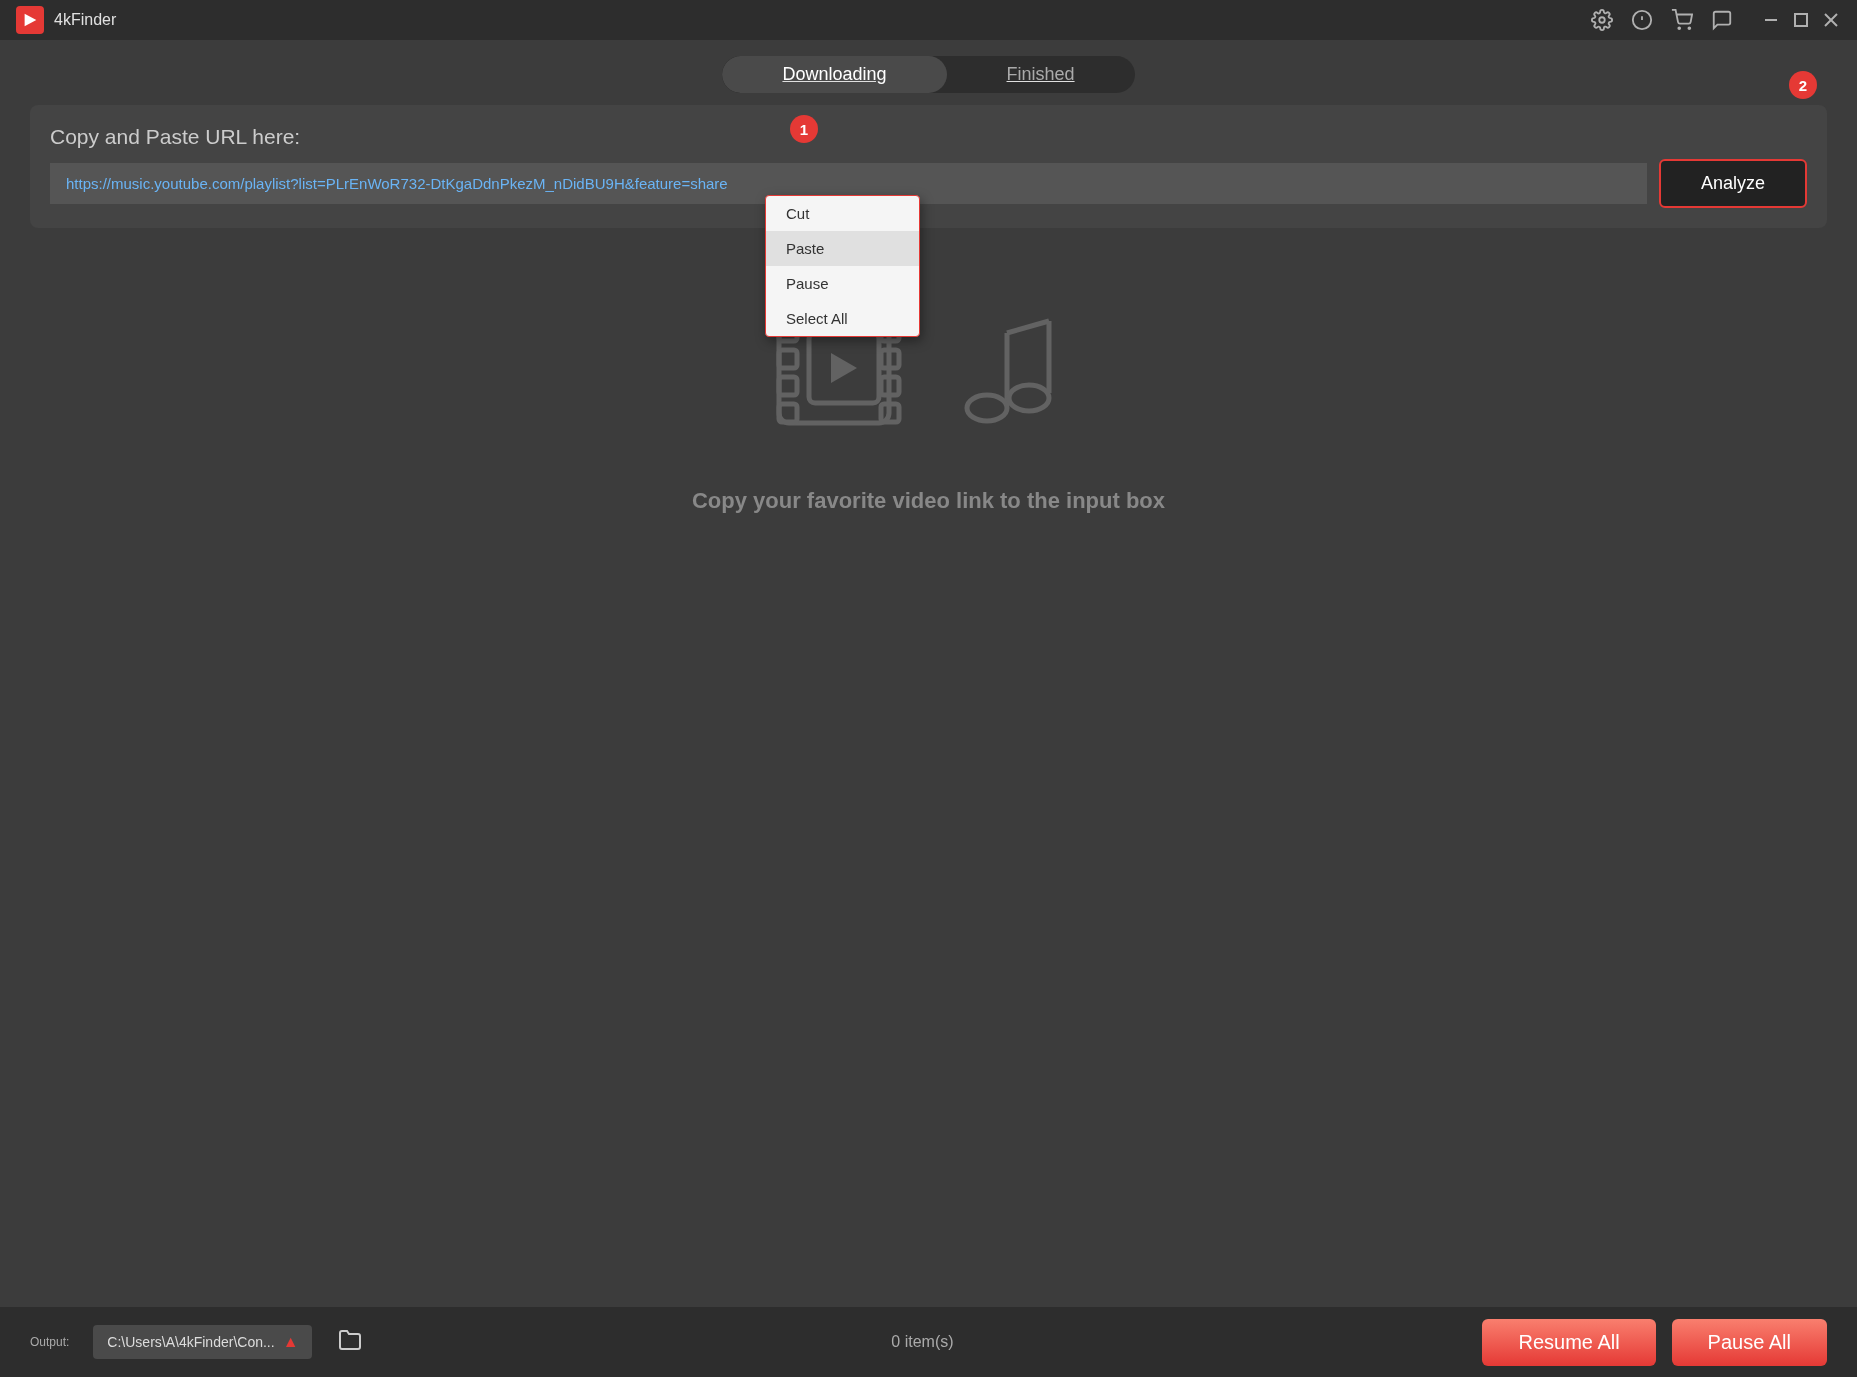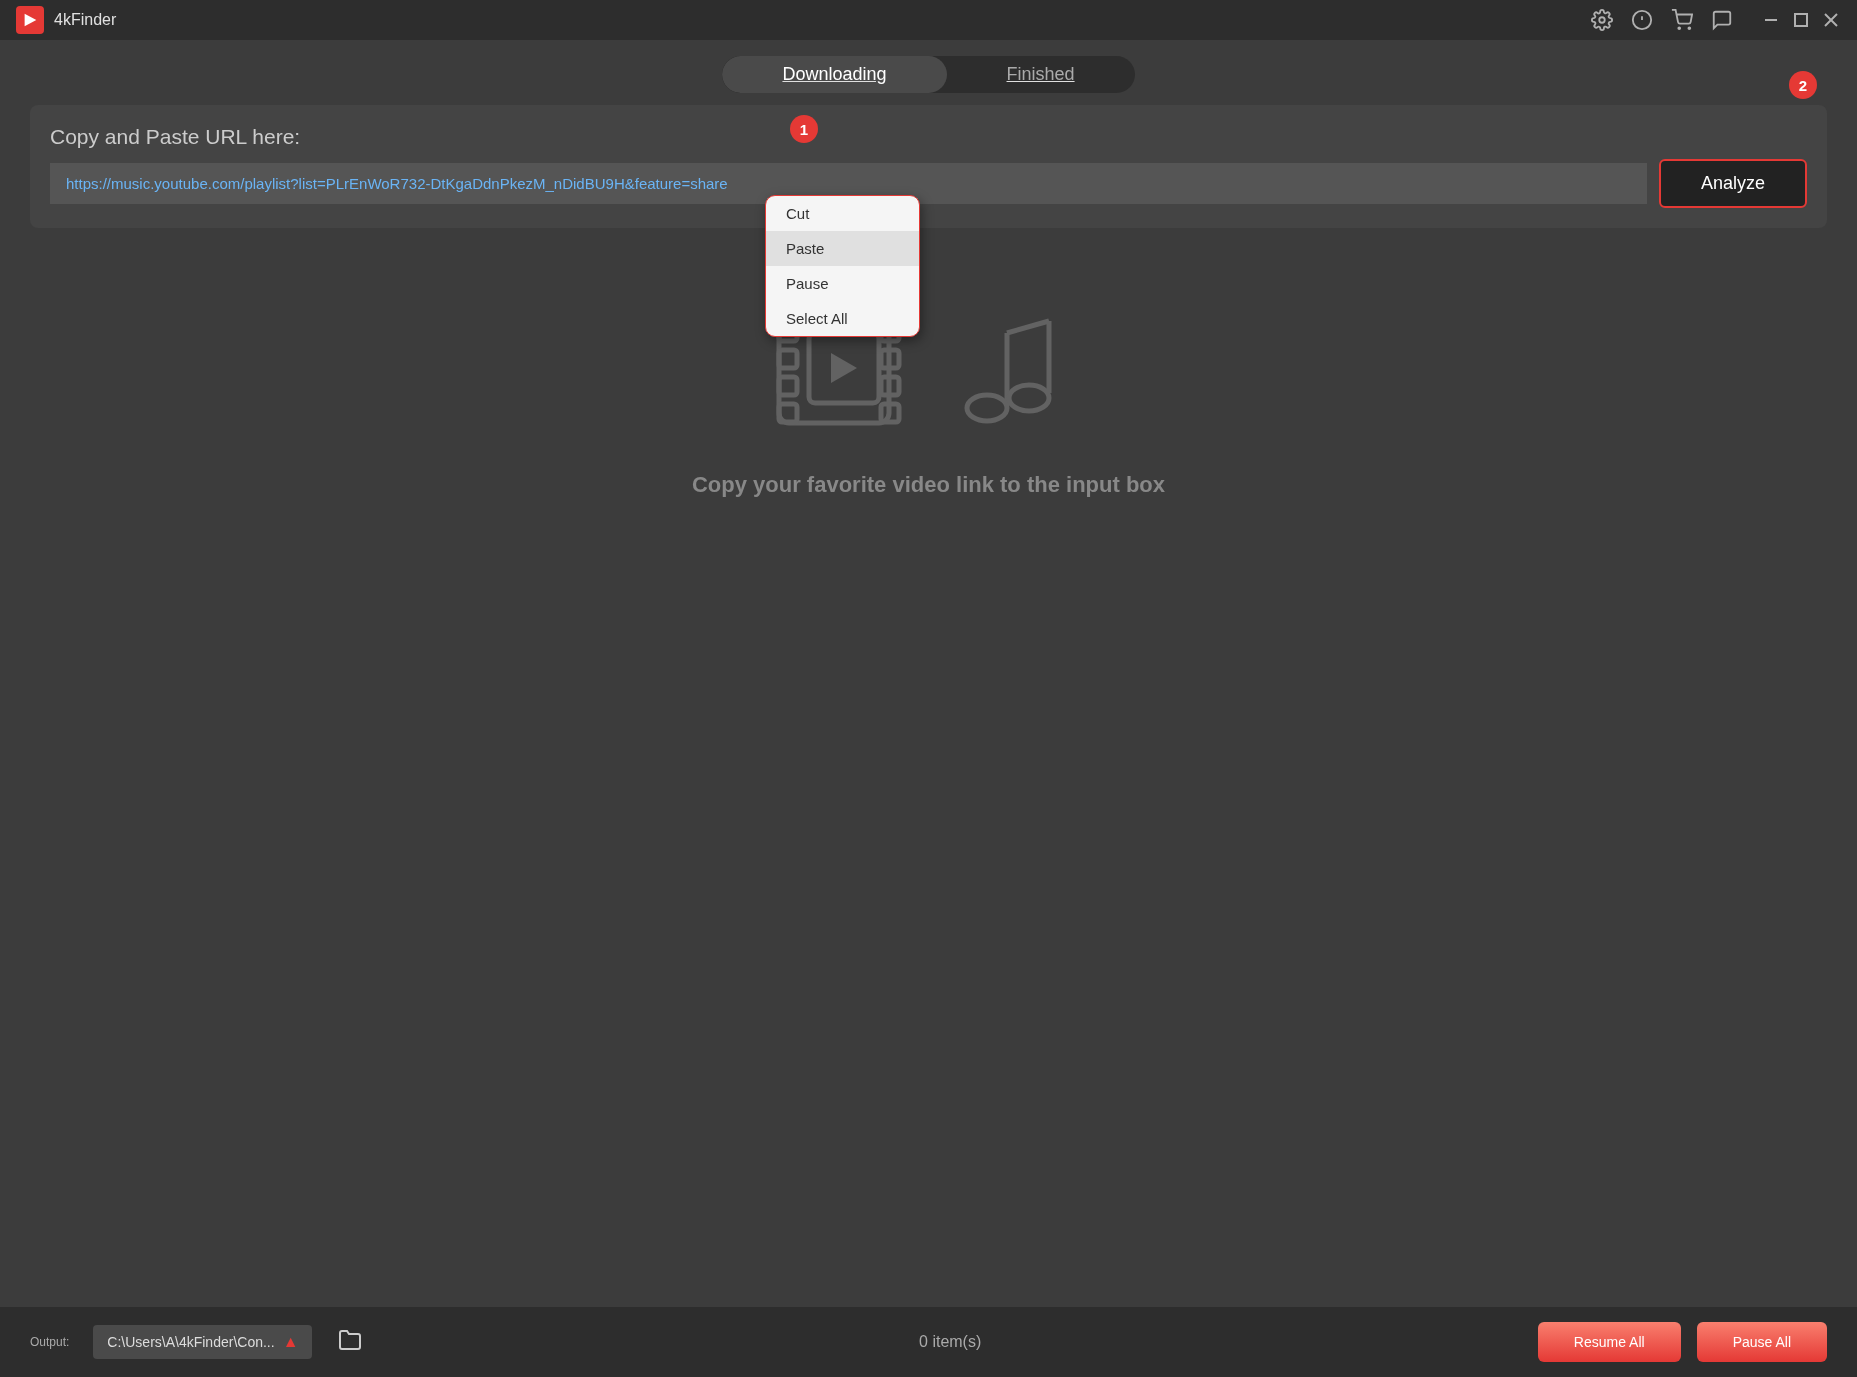--- a/index.html
+++ b/index.html
@@ -176,21 +176,21 @@
       right: -10px;
     }
 
     
     .context-menu {
       position: absolute;
       top: 195px;
       left: 765px;
       background: #f5f5f5;
       border: 1.5px solid #e53935;
-      border-radius: 10px;
+      border-radius: 4px;
       width: 155px;
       z-index: 100;
       box-shadow: 2px 4px 12px rgba(0,0,0,0.4);
     }
     .context-menu-item {
       padding: 9px 20px;
       font-size: 15px;
       color: #333;
       cursor: pointer;
     }
@@ -198,21 +198,21 @@
     .context-menu-item.highlighted {
       background: #e0e0e0;
     }
 
     
     .icon-area {
       display: flex;
       flex-direction: column;
       align-items: center;
       margin-top: 60px;
-      gap: 14px;
+      gap: 30px;
     }
     .icon-row {
       display: flex;
       align-items: center;
       gap: 30px;
     }
     .icon-area-text {
       font-size: 22px;
       font-weight: bold;
       color: #888;
@@ -265,21 +265,21 @@
     .items-count {
       flex: 1;
       text-align: center;
       font-size: 16px;
       color: #aaa;
     }
     .bottom-btn {
       padding: 12px 36px;
       border: none;
       border-radius: 6px;
-      font-size: 14px;
+      font-size: 20px;
       font-weight: 500;
       cursor: pointer;
     }
     .resume-btn {
       background: linear-gradient(to bottom, #f97f6e, #e53935);
       color: #fff;
     }
     .pause-btn {
       background: linear-gradient(to bottom, #f97f6e, #e53935);
       color: #fff;

